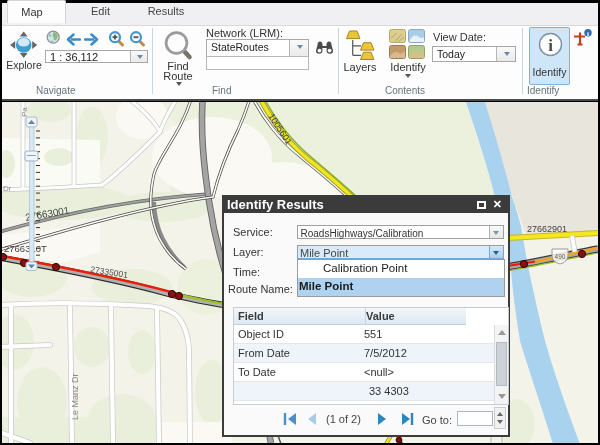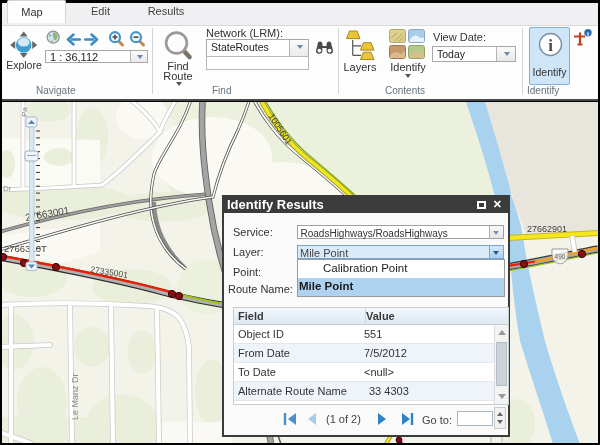--- a/index.html
+++ b/index.html
@@ -294,58 +294,57 @@
     </g>
   </svg>
   </div>
 
   <div id="panel" class="abs">
     <div id="ptitle" class="abs">Identify Results</div>
     <div class="abs" style="right:22px;top:4px;width:9px;height:8px;border:2px solid #fff;"></div>
     <div class="abs" style="right:6px;top:1px;color:#fff;font-size:11px;font-weight:bold;">✕</div>
     <div class="abs plabel" style="left:9px;top:29px;">Service:</div>
     <div class="abs pcombo" style="left:73px;top:28px;width:207px;">
-      <div style="font-size:10px;color:#333;padding:2px 0 0 2.5px;">RoadsHighways/RoadsHighways</div>
+      <div style="font-size:10px;color:#333;padding:2px 0 0 2.5px;">RoadsHighways/Calibration</div>
       <div class="pcombobtn"></div>
       <div class="dtri" style="right:4px;top:5px;border-top-color:#7a93af;"></div>
     </div>
     <div class="abs plabel" style="left:9px;top:49px;">Layer:</div>
     <div class="abs pcombo" style="left:73px;top:48px;width:207px;background:#d9eafa;border-color:#74a7d4;">
       <div style="font-size:11px;color:#444;padding:1px 0 0 2px;">Mile Point</div>
       <div class="pcombobtn" style="background:linear-gradient(#d4e8f9,#a8d0f0);border-left:1px solid #74a7d4;"></div>
       <div class="dtri" style="right:4px;top:5px;border-top-color:#2a5a8a;"></div>
     </div>
-    <div class="abs plabel" style="left:9px;top:69px;">Point:</div>
+    <div class="abs plabel" style="left:9px;top:69px;">Time:</div>
     <div class="abs plabel" style="left:4px;top:86px;">Route Name:</div>
 
     <div class="abs" style="left:73px;top:62px;width:208px;height:38px;background:#fff;border:1px solid #9a9a9a;">
       <div style="height:18px;font-size:11.5px;color:#222;padding:2px 0 0 1px;margin-left:24px;">Calibration Point</div>
       <div style="height:18px;background:#aed2f0;font-size:11.5px;font-weight:bold;color:#1a1a1a;padding:2px 0 0 1px;">Mile Point</div>
     </div>
 
     <div class="abs" id="ptable" style="left:9px;top:110px;width:276px;height:98px;background:#fff;border:1px solid #c5cdd4;">
-      <div class="abs" style="left:0;top:0;width:274px;height:17px;background:linear-gradient(#f2f7fb,#dde9f2);border-bottom:1px solid #c5cdd4;">
+      <div class="abs" style="left:0;top:0;width:232px;height:17px;background:linear-gradient(#f2f7fb,#dde9f2);border-bottom:1px solid #c5cdd4;">
         <div class="abs" style="left:4px;top:2px;font-size:11px;font-weight:bold;color:#3a3a3a;">Field</div>
         <div class="abs" style="left:132px;top:2px;font-size:11px;font-weight:bold;color:#3a3a3a;">Value</div>
         <div class="abs" style="left:131px;top:0;width:1px;height:17px;background:#c9d4dd;"></div>
       </div>
       <div class="abs tr" style="top:17px;">
           <span class="f">Object ID</span>
           <span class="v">551</span>
         </div>
       <div class="abs tr" style="top:36px;background:#eef4fa;">
           <span class="f">From Date</span>
           <span class="v">7/5/2012</span>
         </div>
       <div class="abs tr" style="top:55px;">
           <span class="f">To Date</span>
           <span class="v">&lt;null&gt;</span>
         </div>
       <div class="abs tr" style="top:74px;background:#eef4fa;">
-          <span class="f">Alternate Route Name</span>
           <span class="v" style="left:135px;">33 4303</span>
         </div>
 
       <div class="abs" style="left:260px;top:17px;width:14px;height:79px;background:#f4f4f4;border-left:1px solid #dcdcdc;">
         <div class="abs" style="left:3px;top:5px;width:0;height:0;border-left:4px solid transparent;border-right:4px solid transparent;border-bottom:5px solid #999;"></div>
         <div class="abs" style="left:1px;top:17px;width:11px;height:44px;background:#ccd2d8;border:1px solid #b2bac2;"></div>
         <div class="abs" style="left:3px;bottom:5px;width:0;height:0;border-left:4px solid transparent;border-right:4px solid transparent;border-top:5px solid #999;"></div>
       </div>
     </div>
 

